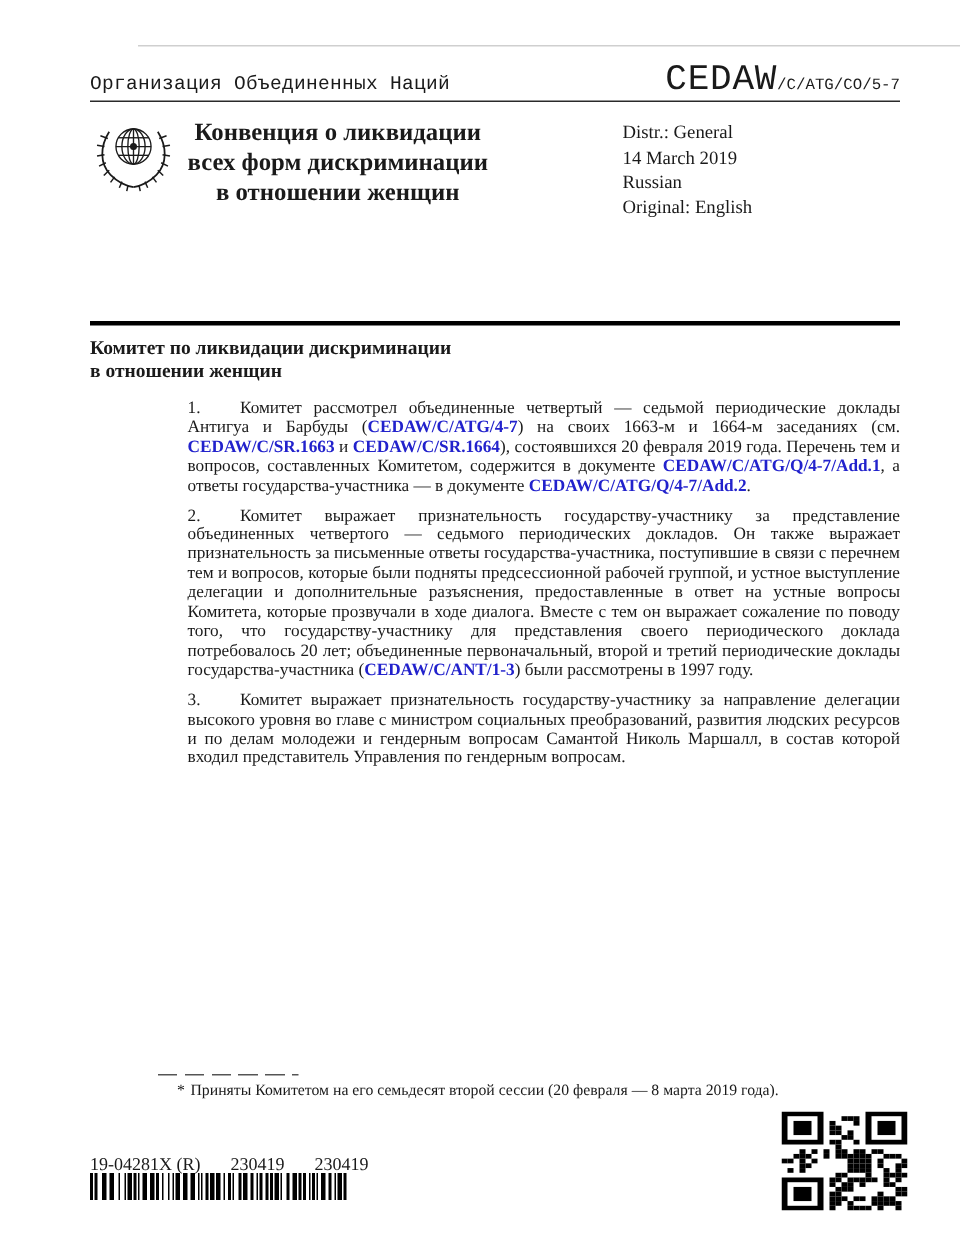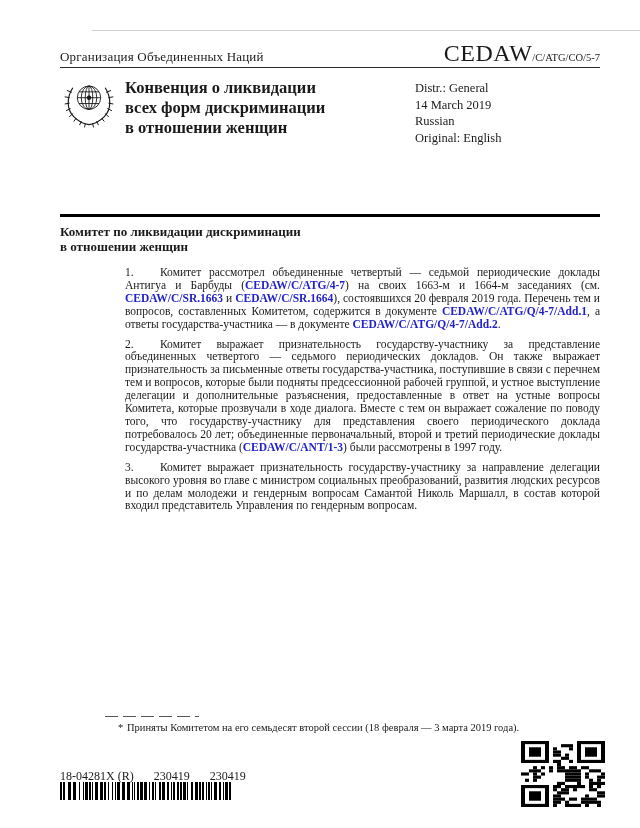--- a/index.html
+++ b/index.html
@@ -3,28 +3,28 @@
 <meta charset="utf-8">
 <style>
   html,body{margin:0;padding:0;background:#e8e8e8;}
   .page{
     position:relative;width:640px;height:828px;margin:0 auto;background:#ffffff;
     font-family:"Liberation Serif","DejaVu Serif",serif;color:#1a1a1a;overflow:hidden;
     box-shadow:0 0 4px rgba(0,0,0,.25);
   }
   .faint-top-line{position:absolute;top:30px;left:92px;right:0;border-top:1px solid #cfcfcf;}
   
-  .header-row{position:absolute;top:40px;left:60px;right:40px;display:flex;justify-content:space-between;align-items:baseline;}
+  .header-row{position:absolute;top:40px;left:60px;right:40px;display:flex;justify-content:space-between;align-items:baseline;font-family:Liberation Mono, monospace;}
   .org-name{font-size:13px;letter-spacing:.2px;}
   .doc-symbol{white-space:nowrap;}
   .doc-symbol .big{font-size:24px;letter-spacing:.5px;}
   .doc-symbol .small{font-size:10.5px;}
   .header-rule{position:absolute;top:67px;left:60px;right:40px;height:0;border-top:1.6px solid #2a2a2a;}
   
-  .masthead{position:absolute;top:78px;left:62px;display:flex;align-items:flex-start;}
+  .masthead{position:absolute;top:78px;left:62px;display:flex;align-items:flex-start;text-align:center;}
   .emblem{width:54px;height:56px;flex:0 0 auto;margin-top:-2px;}
   .conv-title{margin-left:9px;font-weight:bold;font-size:16.5px;line-height:1.2;}
   .distr{position:absolute;top:80px;left:415px;font-size:12.5px;line-height:1.32;}
   .distr div{white-space:nowrap;}
   
   .thick-rule{position:absolute;top:214px;left:60px;right:40px;height:3px;background:#000;}
   .committee{position:absolute;top:224px;left:60px;font-weight:bold;font-size:13px;line-height:1.18;}
   
   .main{position:absolute;top:266px;left:125px;width:475px;}
   .doc-title{font-weight:bold;font-size:15.5px;line-height:1.18;margin:0 0 13px 0;}
@@ -119,24 +119,24 @@
 
     <p class="body-para"><span class="pnum">1.</span><span><span>Комитет рассмотрел объединенные четвертый — седьмой периодические доклады Антигуа и Барбуды (</span><span class="doc-link">CEDAW/C/ATG/4-7</span><span>) на своих 1663-м и 1664-м заседаниях (см. </span><span class="doc-link">CEDAW/C/SR.1663</span><span> и </span><span class="doc-link">CEDAW/C/SR.1664</span><span>), состоявшихся 20 февраля 2019 года. Перечень тем и вопросов, составленных Комитетом, содержится в документе </span><span class="doc-link">CEDAW/C/ATG/Q/4-7/Add.1</span><span>, а ответы государства-участника — в документе </span><span class="doc-link">CEDAW/C/ATG/Q/4-7/Add.2</span><span>.</span></span></p>
 
 
     <p class="body-para"><span class="pnum">2.</span><span><span>Комитет выражает признательность государству-участнику за представление объединенных четвертого — седьмого периодических докладов. Он также выражает признательность за письменные ответы государства-участника, поступившие в связи с перечнем тем и вопросов, которые были подняты предсессионной рабочей группой, и устное выступление делегации и дополнительные разъяснения, предоставленные в ответ на устные вопросы Комитета, которые прозвучали в ходе диалога. Вместе с тем он выражает сожаление по поводу того, что государству-участнику для представления своего периодического доклада потребовалось 20 лет; объединенные первоначальный, второй и третий периодические доклады государства-участника (</span><span class="doc-link">CEDAW/C/ANT/1-3</span><span>) были рассмотрены в 1997 году.</span></span></p>
 
     <p class="body-para"><span class="pnum">3.</span><span><span>Комитет выражает признательность государству-участнику за направление делегации высокого уровня во главе с министром социальных преобразований, развития людских ресурсов и по делам молодежи и гендерным вопросам Самантой Николь Маршалл, в состав которой входил представитель Управления по гендерным вопросам.</span></span></p>
   </div>
 
   <div class="footnote-sep"></div>
-  <div class="footnote"><span class="fn-marker">*</span><span>Приняты Комитетом на его семьдесят второй сессии (18 февраля — 3 марта 2019 года).</span></div>
+  <div class="footnote"><span class="fn-marker">*</span><span>Приняты Комитетом на его семьдесят второй сессии (20 февраля — 8 марта 2019 года).</span></div>
 
   <div class="doc-id">
-    <span>18-04281X (R)</span>
+    <span>19-04281X (R)</span>
     <span>230419</span>
     <span>230419</span>
   </div>
   <div class="barcode"><svg width="172" height="18" viewBox="0 0 172 18">
         <rect x="0" y="0" width="2" height="18" fill="#000"></rect>
         <rect x="3" y="0" width="2" height="18" fill="#000"></rect>
         <rect x="8" y="0" width="3" height="18" fill="#000"></rect>
         <rect x="13" y="0" width="3" height="18" fill="#000"></rect>
         <rect x="19" y="0" width="1" height="18" fill="#000"></rect>
         <rect x="23" y="0" width="1" height="18" fill="#000"></rect>

